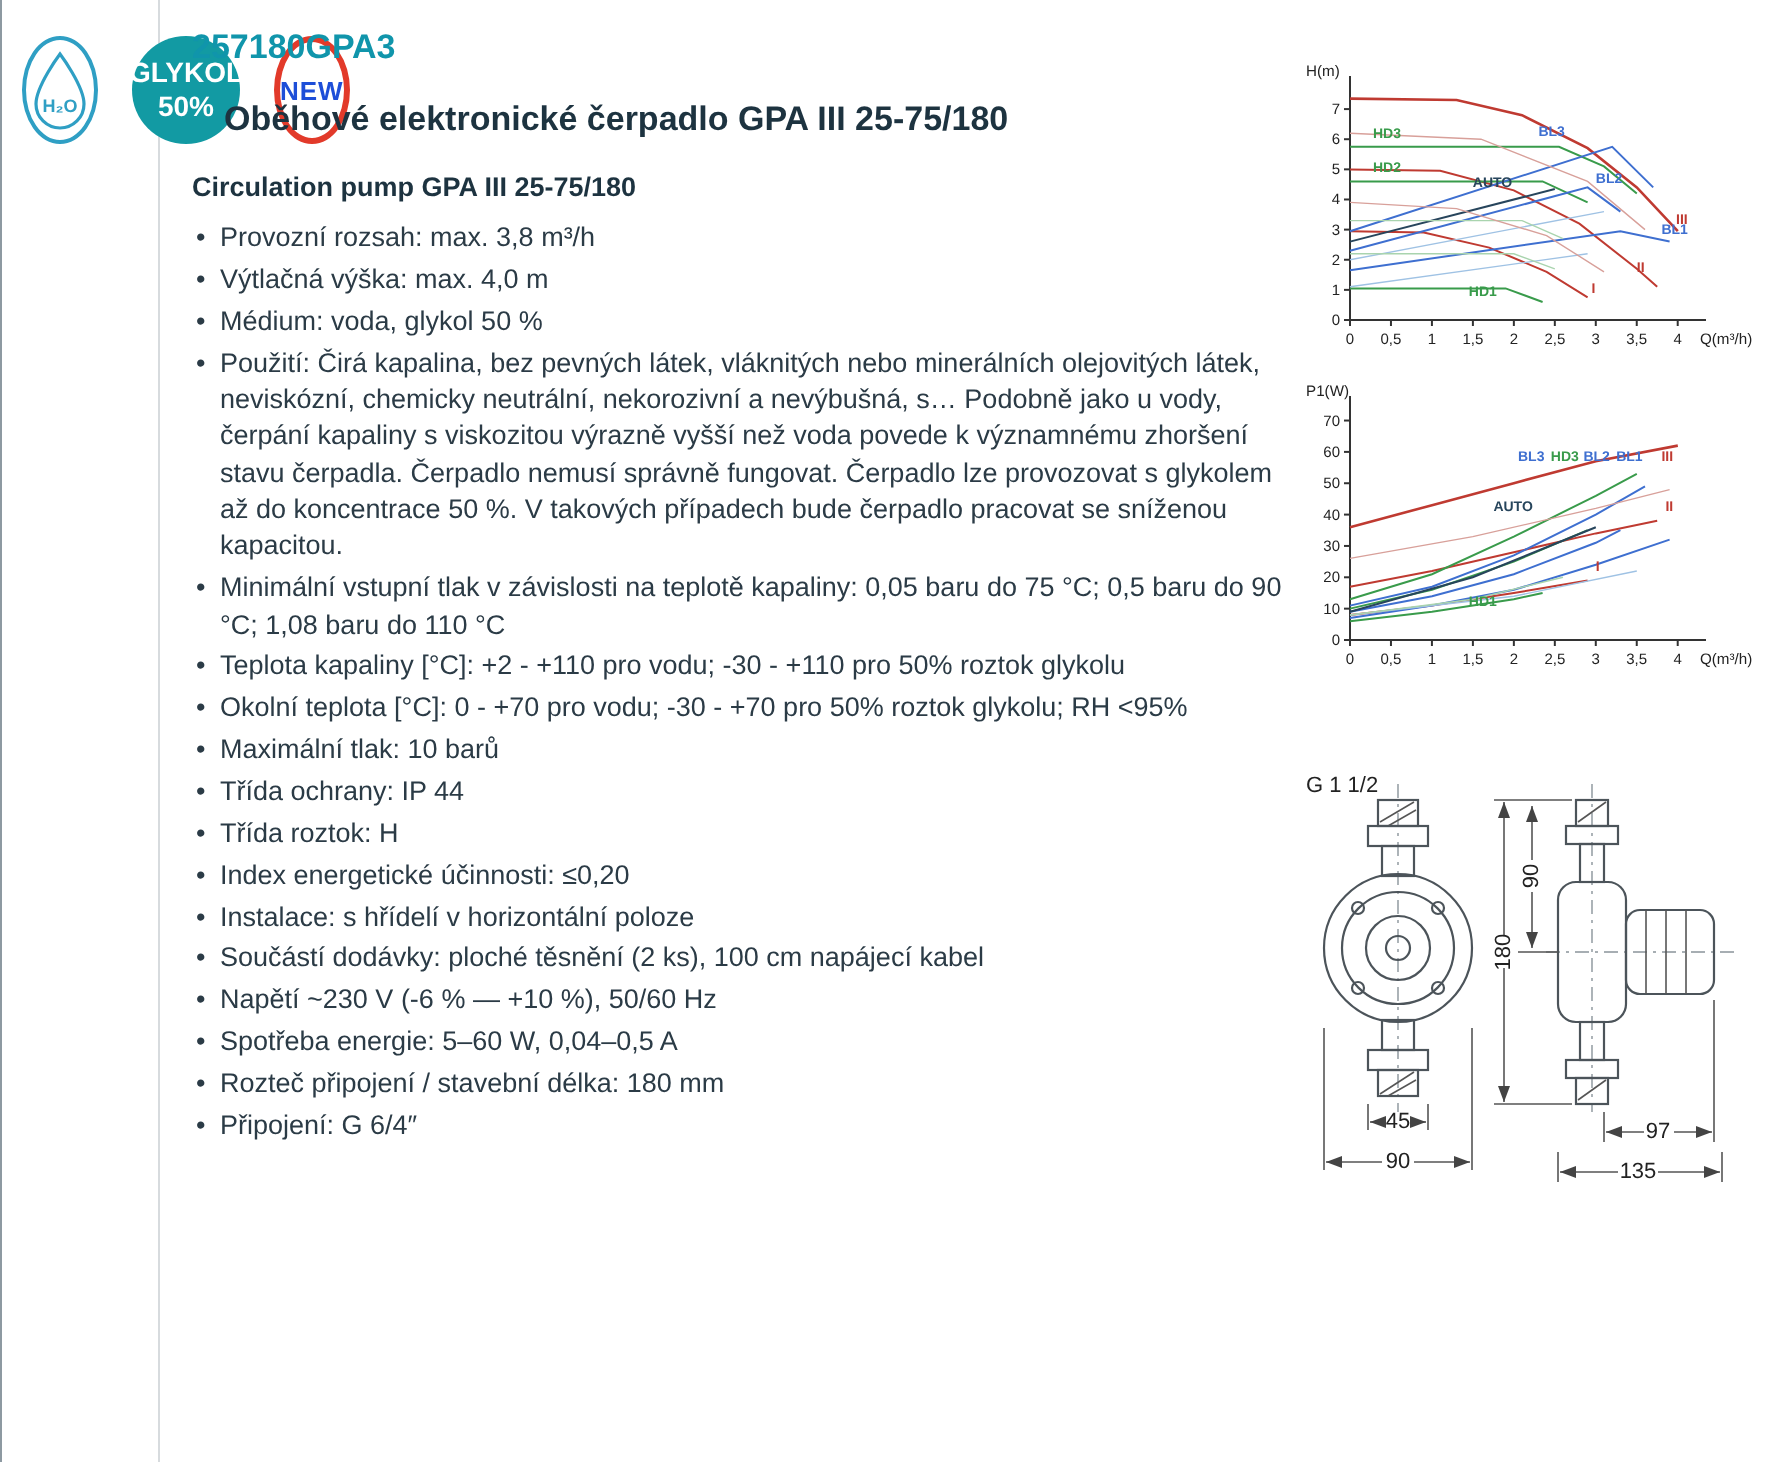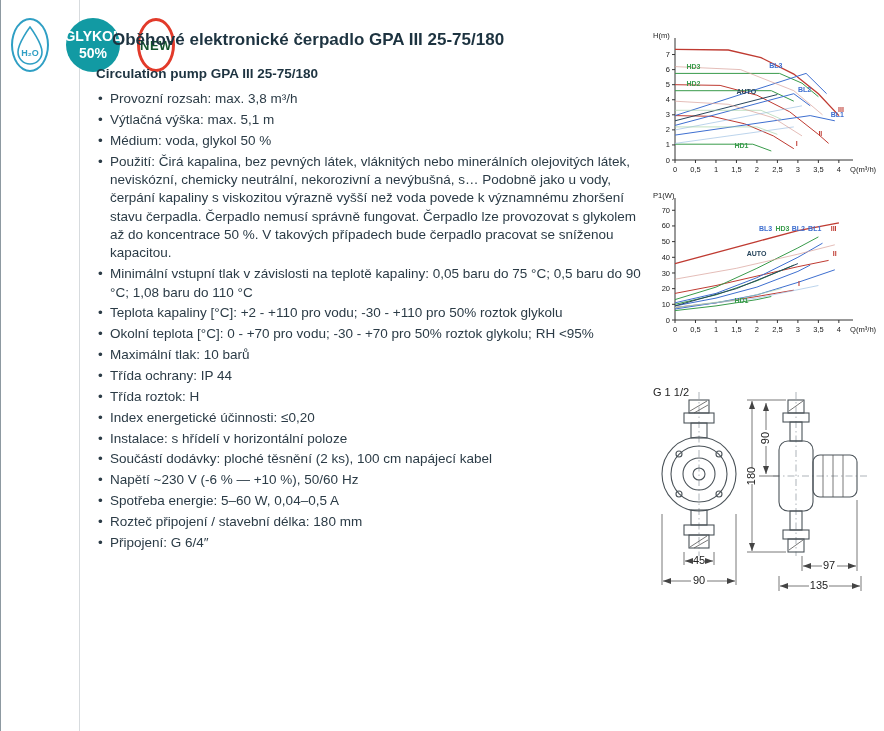--- a/index.html
+++ b/index.html
@@ -4,21 +4,21 @@
 <style>
   html,body{margin:0;padding:0;background:#fff;}
   .page{position:relative;width:884px;height:731px;background:#fff;overflow:hidden;
         font-family:"Liberation Sans","DejaVu Sans",sans-serif;color:#2b3b46;
         border-left:1px solid #8d99a1;box-sizing:border-box;}
   .vline{position:absolute;left:78px;top:0;width:1px;height:731px;background:#d7dbde;}
   .badge-col{position:absolute;left:10px;top:18px;width:58px;display:flex;gap:17px;align-items:center;}
   .badge{width:54px;height:54px;border-radius:50%;display:flex;flex-direction:column;align-items:center;justify-content:center;text-align:center;box-sizing:border-box;}
   .badge.h2o{border:2px solid #2f9fc4;}
   .badge.glykol{background:#129aa3;color:#fff;font-size:14px;font-weight:bold;line-height:1.2;}
-  .badge.new{border:3px solid #e23a2a;color:#14532d;font-weight:bold;font-size:13px;letter-spacing:.5px;}
+  .badge.new{border:3px solid #e23a2a;color:#1d4ed8;font-weight:bold;font-size:13px;letter-spacing:.5px;}
   .content{position:absolute;left:95px;top:14px;width:548px;}
   .code{color:#1095ab;font-size:17px;font-weight:bold;margin:0 0 3px;}
   .title{font-size:17px;font-weight:bold;color:#1d3340;margin:16px;}
   .subtitle{font-size:13.5px;font-weight:bold;color:#1d3340;margin:0 0 9px;}
   ul.specs{list-style:none;margin:0;padding:0;font-size:13.5px;line-height:1.36;}
   ul.specs li{position:relative;padding-left:14px;margin:2.5px 0;}
   ul.specs li::before{content:"\2022";position:absolute;left:2px;color:#2b3b46;}
   .right-col{position:absolute;left:650px;top:28px;width:234px;}
   .chart{width:230px;height:152px;}
   .chart + .chart{margin-top:8px;}
@@ -49,25 +49,26 @@
     <div class="badge glykol">
       <div>GLYKOL</div>
       <div>50%</div>
     </div>
     <div class="badge new">
       <div>NEW</div>
     </div>
   </div>
 
   <div class="content">
+    <h1 class="code">257180GPA3</h1>
     <h2 class="title">Oběhové elektronické čerpadlo GPA III 25-75/180</h2>
     <h3 class="subtitle">Circulation pump GPA III 25-75/180</h3>
     <ul class="specs">
       <li>Provozní rozsah: max. 3,8 m³/h</li>
-      <li>Výtlačná výška: max. 5,1 m</li>
+      <li>Výtlačná výška: max. 4,0 m</li>
       <li>Médium: voda, glykol 50 %</li>
       <li>Použití: Čirá kapalina, bez pevných látek, vláknitých nebo minerálních olejovitých látek, neviskózní, chemicky neutrální, nekorozivní a nevýbušná, s… Podobně jako u vody, čerpání kapaliny s viskozitou výrazně vyšší než voda povede k významnému zhoršení stavu čerpadla. Čerpadlo nemusí správně fungovat. Čerpadlo lze provozovat s glykolem až do koncentrace 50 %. V takových případech bude čerpadlo pracovat se sníženou kapacitou.</li>
       <li>Minimální vstupní tlak v závislosti na teplotě kapaliny: 0,05 baru do 75 °C; 0,5 baru do 90 °C; 1,08 baru do 110 °C</li>
       <li>Teplota kapaliny [°C]: +2 - +110 pro vodu; -30 - +110 pro 50% roztok glykolu</li>
       <li>Okolní teplota [°C]: 0 - +70 pro vodu; -30 - +70 pro 50% roztok glykolu; RH &lt;95%</li>
       <li>Maximální tlak: 10 barů</li>
       <li>Třída ochrany: IP 44</li>
       <li>Třída roztok: H</li>
       <li>Index energetické účinnosti: ≤0,20</li>
       <li>Instalace: s hřídelí v horizontální poloze</li>

